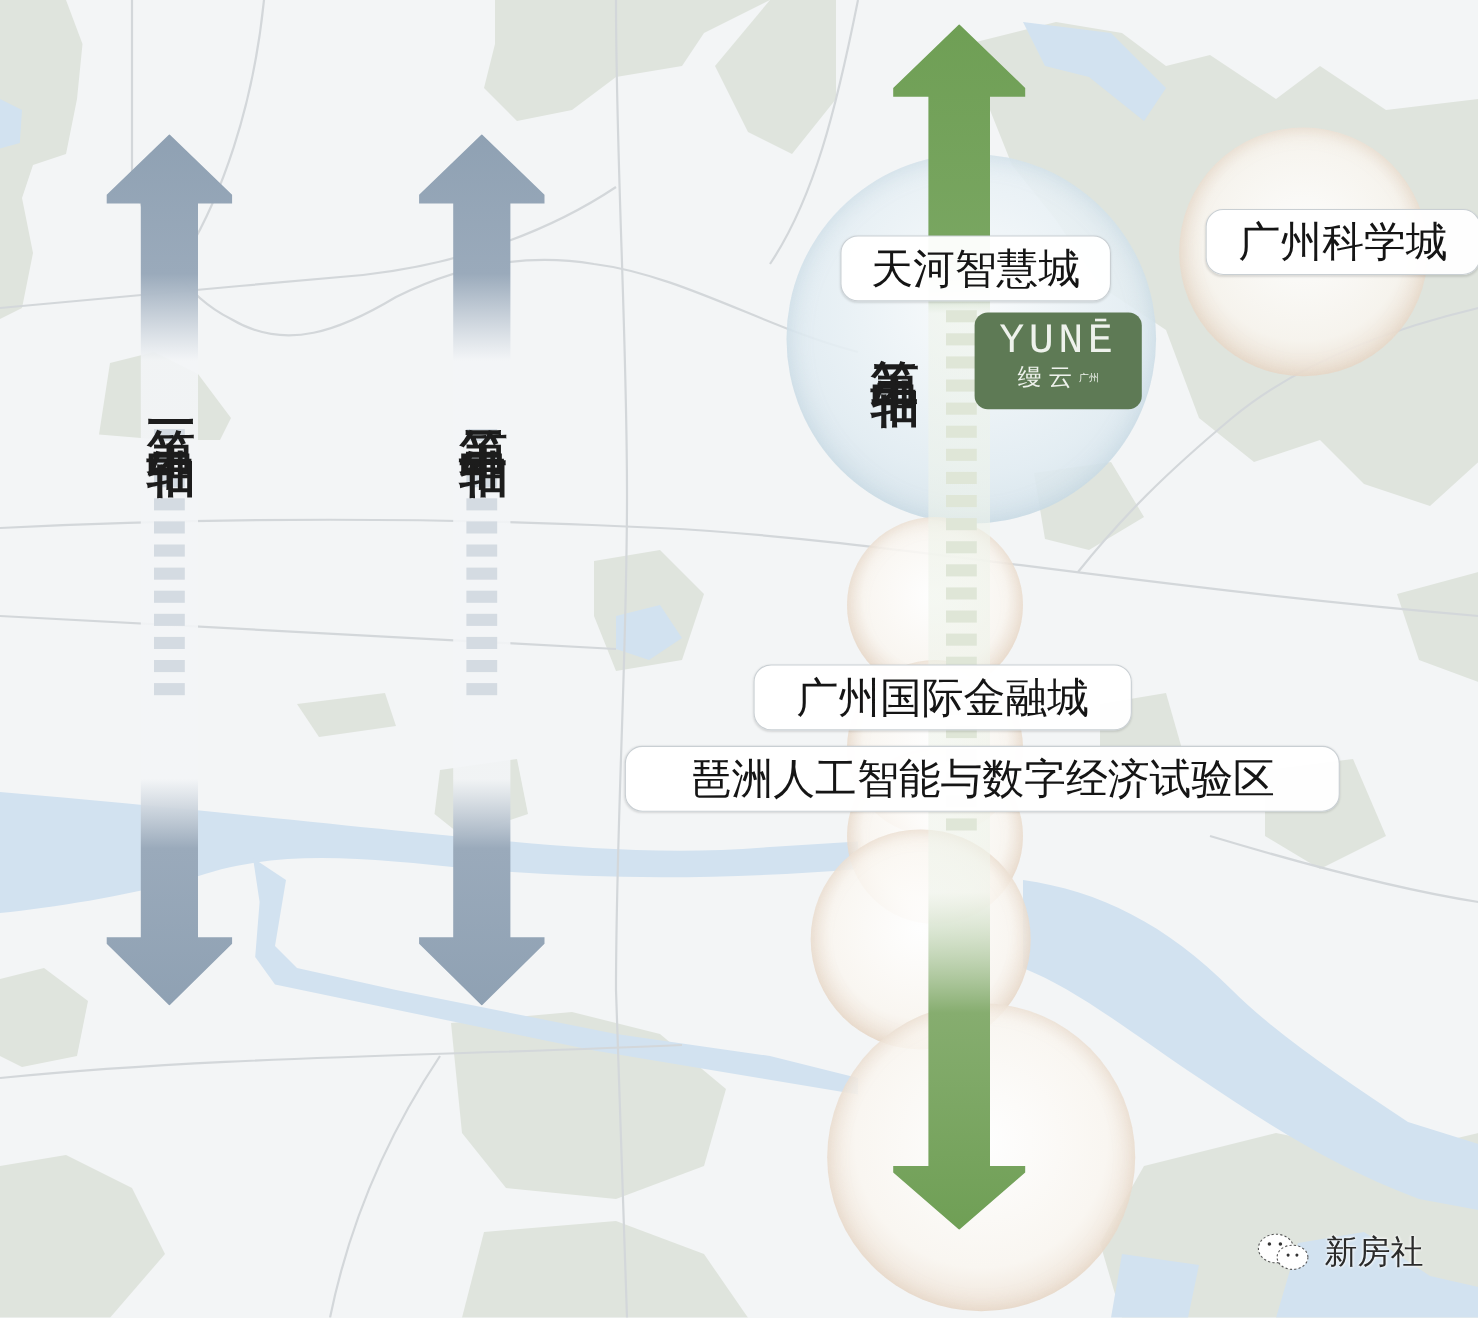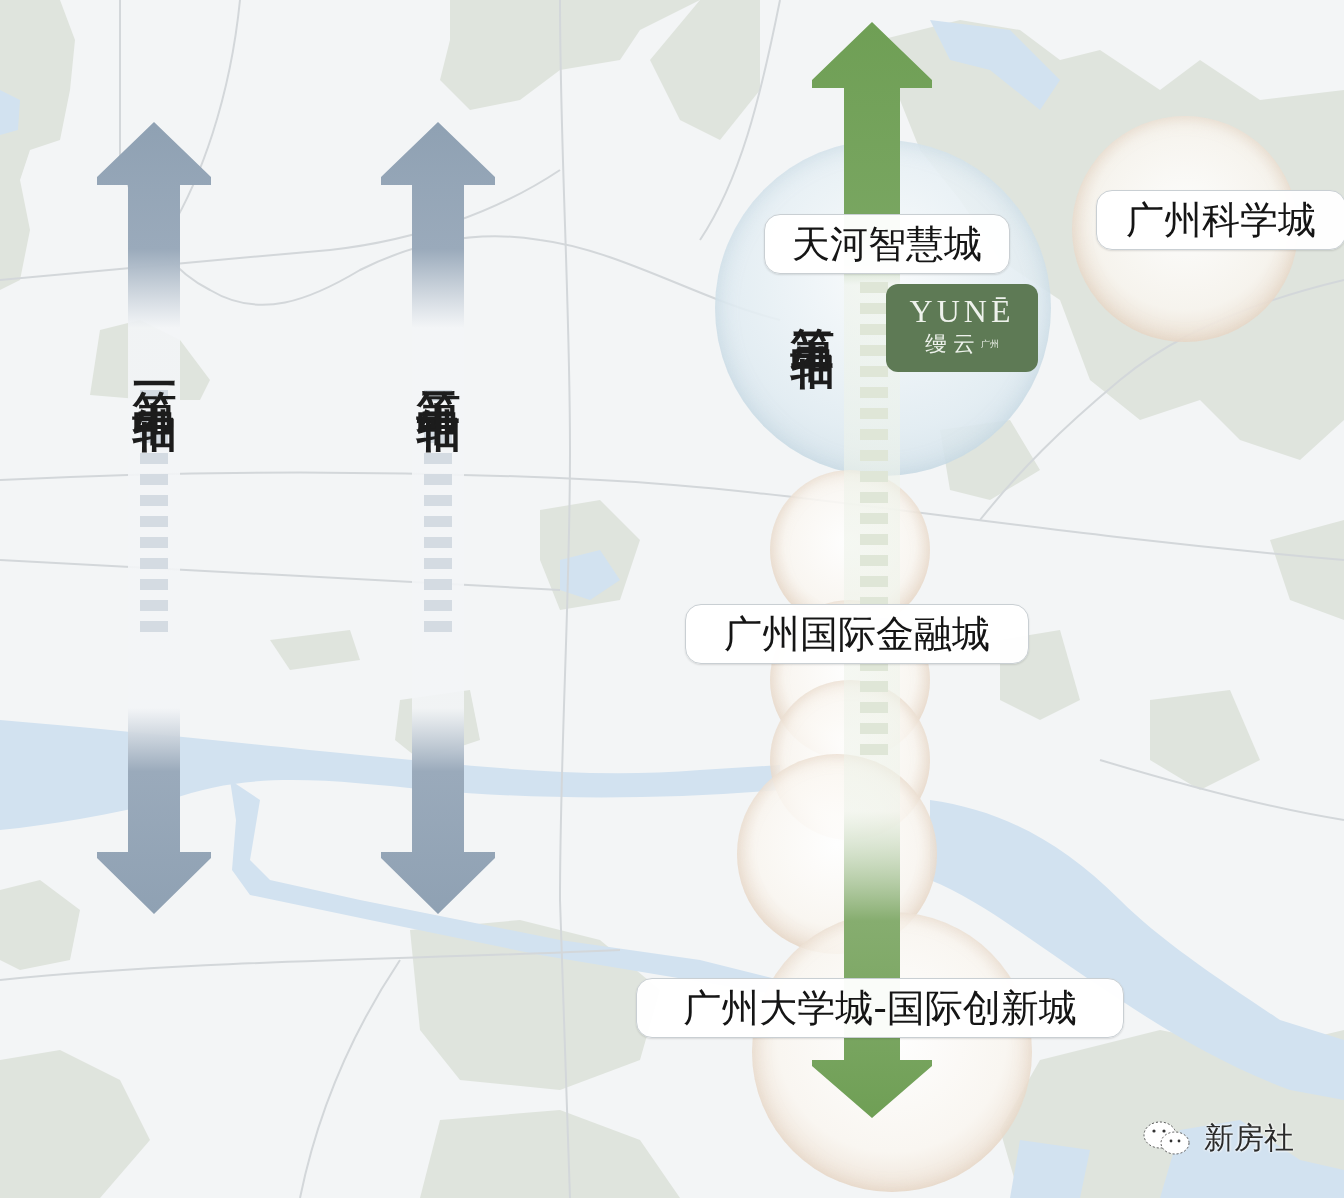--- a/index.html
+++ b/index.html
@@ -26,21 +26,21 @@
   .label {
     position: absolute; background: rgba(255,255,255,0.96); border: 1.5px solid #c9cfd3;
     border-radius: 16px; box-shadow: 0 1px 2px rgba(0,0,0,0.12);
     font-size: 38px; line-height: 58px; height: 58px; color: #151515; text-align: center;
     white-space: nowrap; padding: 0 18px; font-family: "DejaVu Sans", sans-serif;
   }
   .logo-box {
     position: absolute; left: 886px; top: 284px; width: 152px; height: 88px;
     background: #5e7a55; border-radius: 12px; color: #eef2ec; text-align: center;
   }
-  .logo-en { font-size: 32px; letter-spacing: 4px; line-height: 30px; margin-top: 12px; font-family: Liberation Serif, serif; font-weight: normal; }
+  .logo-en { font-size: 38px; letter-spacing: 4px; line-height: 30px; margin-top: 12px; font-family: Liberation Mono, monospace; font-weight: normal; }
   .logo-cn { font-size: 22px; letter-spacing: 6px; margin-top: 4px; line-height: 28px; }
   .logo-cn small { font-size: 9px; letter-spacing: 0; vertical-align: top; }
   .watermark { position: absolute; left: 1142px; top: 1118px; display: flex; align-items: center; gap: 10px; }
   .watermark-text { font-size: 30px; color: #2b2b2b; text-shadow: 0 0 3px #fff, 0 0 3px #fff; }
 </style>
 </head>
 <body>
 
 <div class="stage">
 
@@ -184,21 +184,21 @@
       <span style="background:#dfe6d7"></span>
       <span style="background:#dfe6d7"></span>
     <span style="background:#dfe6d7"></span>
       <span style="background:#dfe6d7"></span>
   </div>
   <div class="axis-text" style="left:782px; top:292px;">第三中轴</div>
 
   <div class="label" style="left:764px; top:214px; width:208px;">天河智慧城</div>
   <div class="label" style="left:1068px; top:190px; width:212px;margin-left:28px;">广州科学城</div>
   <div class="label" style="left:685px; top:604px; width:306px;">广州国际金融城</div>
-  <div class="label" style="left:636px; top:978px; width:450px;">广州大学城-国际创新城</div>
+  <div class="label" style="left:568px; top:678px; width:612px;">琶洲人工智能与数字经济试验区</div>
 
   <div class="logo-box">
     <div class="logo-en">YUNĒ</div>
     <div class="logo-cn"><span>缦云</span><small>广州</small></div>
   </div>
 
   <div class="watermark">
     <svg width="52" height="40" viewBox="0 0 52 40">
       <ellipse cx="18" cy="16" rx="16" ry="13" fill="#ffffff" stroke="#555" stroke-width="1" stroke-dasharray="2 2"></ellipse>
       <ellipse cx="33" cy="24" rx="14" ry="11" fill="#ffffff" stroke="#555" stroke-width="1" stroke-dasharray="2 2"></ellipse>

